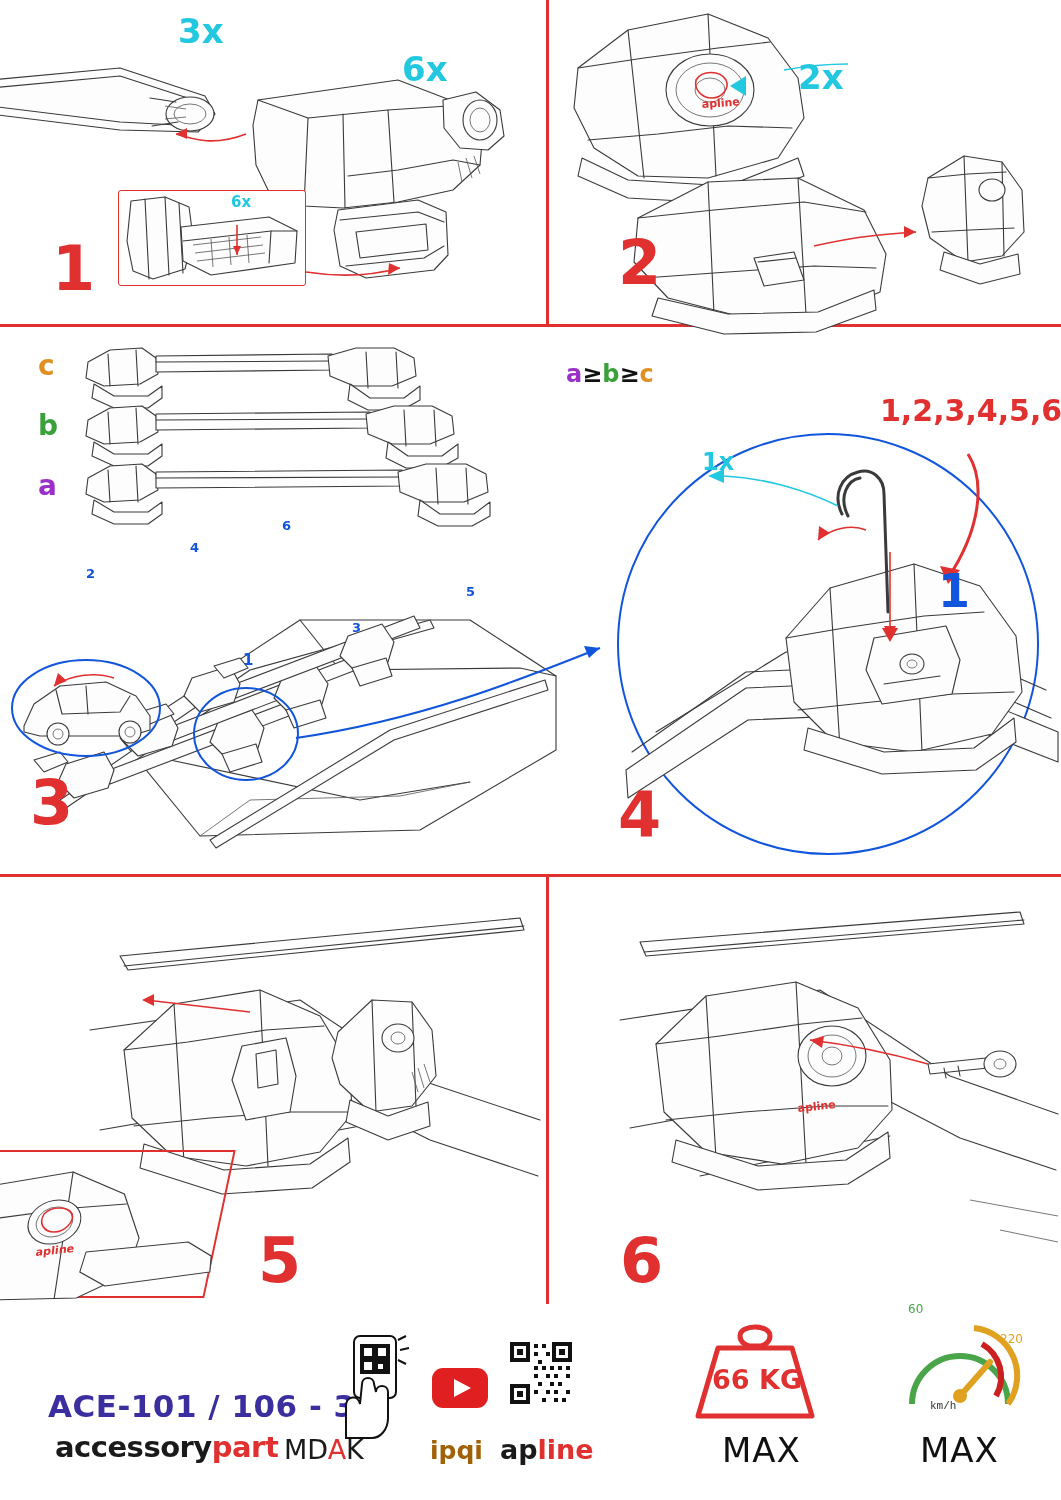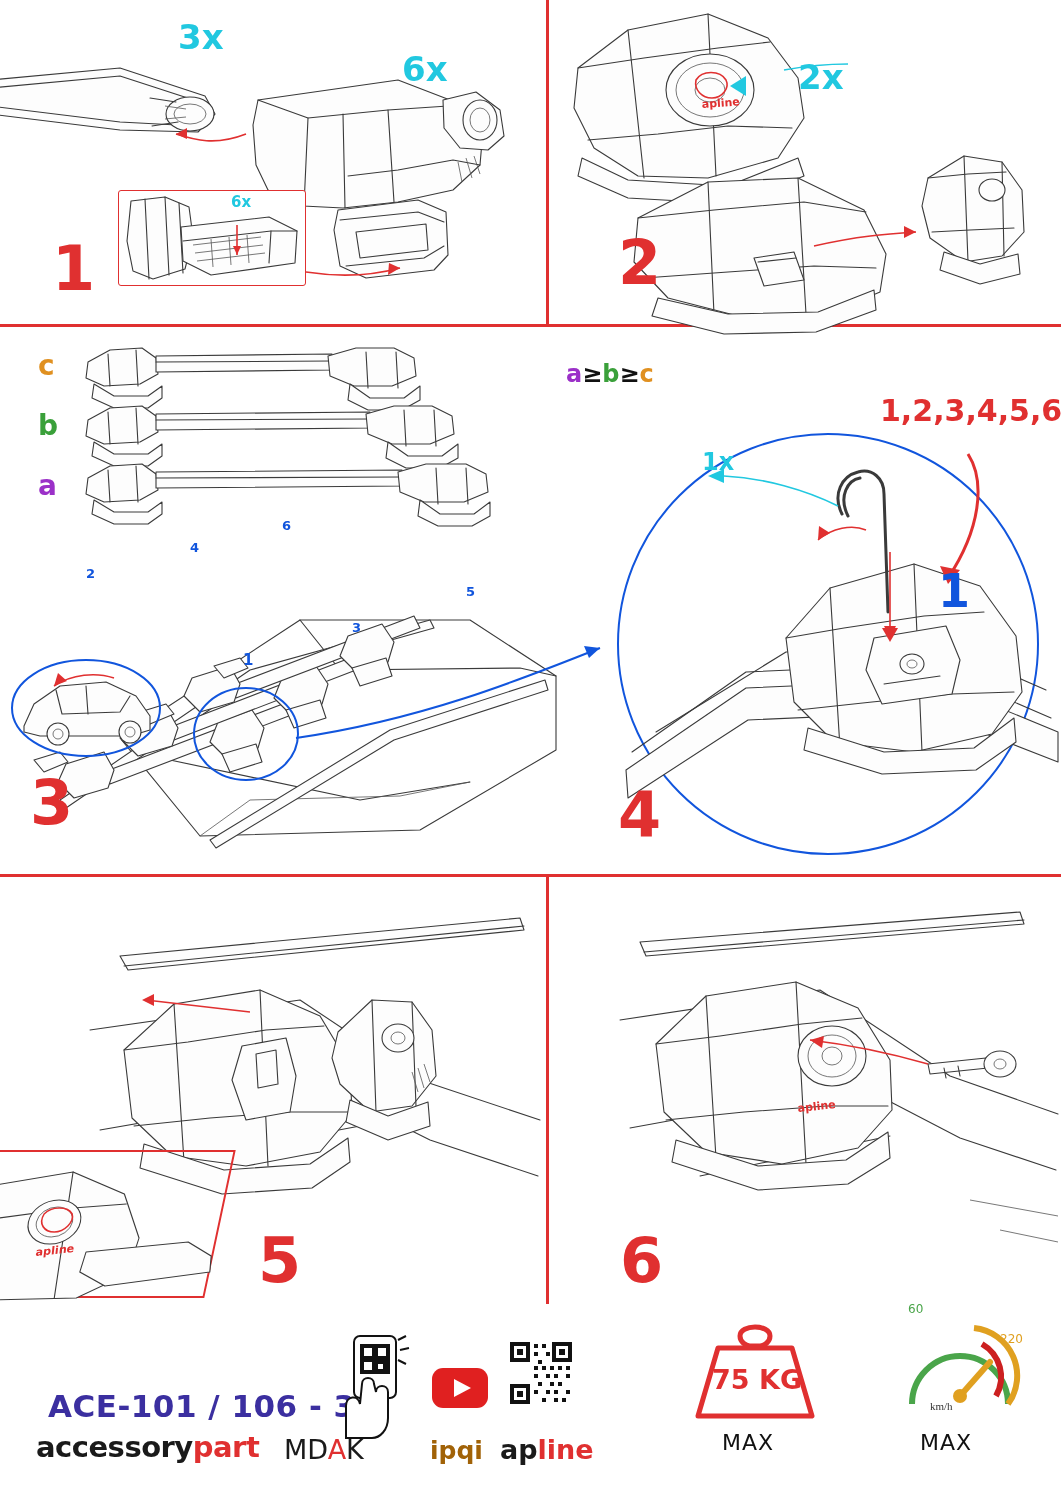--- a/index.html
+++ b/index.html
@@ -148,41 +148,41 @@
     position: absolute;
     font-family: "DejaVu Sans", sans-serif;
     font-weight: 700;
     font-size: 27px;
     color: #1a1a1a;
   }
   .brand-apline .line { color: #e03030; }
   .max-label {
     position: absolute;
     font-family: "DejaVu Sans", sans-serif;
-    font-size: 22px;
+    font-size: 34px;
     color: #111;
     letter-spacing: 1px;
   }
   .weight-text {
     position: absolute;
     font-family: "DejaVu Sans", sans-serif;
     font-weight: 700;
     font-size: 27px;
     color: #e03030;
   }
   .speed-tick {
     position: absolute;
     font-family: "DejaVu Sans", sans-serif;
     font-size: 12px;
     color: #4aa54a;
   }
   .speed-tick.hi { color: #e0a020; }
   .speed-unit {
     position: absolute;
-    font-family: Liberation Serif, serif;
+    font-family: Liberation Mono, monospace;
     font-size: 11px;
     color: #333;
   }
   .logo-apline-small {
     font-family: "DejaVu Sans", sans-serif;
     font-weight: 700;
     font-size: 11px;
     fill: #e03030;
   }
 </style>
@@ -241,21 +241,21 @@
       <path class="ln" d="M64,50 L152,40 L178,40"></path>
       <path class="ln" d="M152,40 L150,72"></path>
       <path class="ln2" d="M74,54 L142,46 M76,62 L144,54 M78,70 L146,62"></path>
       <path class="ln2" d="M92,48 L94,76 M110,46 L112,74 M128,44 L130,72"></path>
       <path class="red" d="M118,34 L118,64"></path>
       <path class="redf" d="M118,64 l-4,-9 l8,0 z"></path>
     </svg>
     <span class="qty tiny" style="left:112px; top:4px;">6x</span>
   </div>
 
-  <span class="qty" style="left:178px; top:20px;text-align:right;">3x</span>
+  <span class="qty" style="left:178px; top:14px;text-align:right;">3x</span>
   <span class="qty" style="left:402px; top:52px;">6x</span>
   <span class="step-num" style="left:52px; top:238px;">1</span>
 
   <svg class="draw" style="left:548px; top:8px; width:513px; height:312px" viewBox="0 0 513 312">
 
     <g transform="translate(20,0)">
       <path class="lnf" d="M10,60 L60,22 L140,6 L200,30 L230,70 L236,110 L210,150 L140,170 L70,168 L26,140 L6,100 Z"></path>
       <path class="ln" d="M60,22 L76,170 M140,6 L148,168"></path>
       <path class="ln" d="M10,60 L76,50 L150,40 L202,34"></path>
       <path class="ln" d="M20,132 L90,126 L160,118 L224,120"></path>
@@ -510,21 +510,21 @@
       <path class="ln" d="M16,16 L18,26 M30,14 L32,24"></path>
     </g>
 
     <path class="red" d="M250,150 C300,156 340,166 368,174"></path>
     <path class="redf" d="M250,150 l14,-4 l-2,12 z"></path>
   </svg>
   <span class="step-num" style="left:620px; top:1230px;">6</span>
 
   <span class="brand-code" style="left:48px; top:1388px;">ACE-101 / 106 - 3X</span>
 
-  <div class="brand-accessory" style="left:36px; top:1430px;"><span>accessory</span><span class="part">part</span></div>
+  <div class="brand-accessory" style="left:55px; top:1430px;"><span>accessory</span><span class="part">part</span></div>
 
   <svg class="draw" style="left:336px; top:1334px; width:74px; height:106px" viewBox="0 0 74 106">
     <rect x="18" y="2" width="42" height="62" rx="6" class="lnf" style="stroke:#111;stroke-width:2"></rect>
     <rect x="24" y="10" width="30" height="30" fill="#111"></rect>
     <rect x="28" y="14" width="8" height="8" fill="#fff"></rect>
     <rect x="42" y="14" width="8" height="8" fill="#fff"></rect>
     <rect x="28" y="28" width="8" height="8" fill="#fff"></rect>
     <rect x="42" y="30" width="5" height="5" fill="#fff"></rect>
     <path d="M62,6 L70,2 M64,16 L73,14 M62,26 L70,30" style="fill:none;stroke:#111;stroke-width:2"></path>
     <path d="M10,104 L10,72 C10,62 22,60 24,70 L26,50 C26,42 38,42 38,50 L40,58 C40,50 52,50 52,58 L52,84 C52,96 44,104 36,104 Z" fill="#fff" stroke="#111" stroke-width="2"></path>
@@ -573,21 +573,21 @@
       <rect x="34" y="58" width="4" height="4" fill="#111"></rect>
     <rect x="46" y="58" width="4" height="4" fill="#111"></rect>
       <rect x="54" y="58" width="4" height="4" fill="#111"></rect>
   </svg>
   <div class="brand-apline" style="left:500px; top:1434px;"><span>ap</span><span class="line">line</span></div>
 
   <svg class="draw" style="left:690px; top:1316px; width:130px; height:104px" viewBox="0 0 130 104">
     <path d="M50,20 C50,8 80,8 80,20 C80,26 74,30 70,30 L60,30 C56,30 50,26 50,20 Z" fill="none" stroke="#e03030" stroke-width="5"></path>
     <path d="M28,32 L102,32 L122,100 L8,100 Z" fill="none" stroke="#e03030" stroke-width="5" stroke-linejoin="round"></path>
   </svg>
-  <span class="weight-text" style="left:712px; top:1364px;">75 KG</span>
+  <span class="weight-text" style="left:712px; top:1364px;">66 KG</span>
   <span class="max-label" style="left:722px; top:1430px;">MAX</span>
 
   <svg class="draw" style="left:898px; top:1310px; width:124px; height:116px" viewBox="0 0 124 116">
     <path d="M14,94 A48,48 0 1,1 110,94" fill="none" stroke="#4aa54a" stroke-width="6"></path>
     <path d="M76,18 A48,48 0 0,1 110,94" fill="none" stroke="#e0a020" stroke-width="6"></path>
     <path d="M98,86 A38,38 0 0,0 84,34" fill="none" stroke="#cc2020" stroke-width="6"></path>
     <circle cx="62" cy="86" r="7" fill="#e0a020"></circle>
     <path d="M62,86 L92,52" stroke="#e0a020" stroke-width="6" stroke-linecap="round" fill="none"></path>
   </svg>
   <span class="speed-tick" style="left:908px; top:1302px;">60</span>

